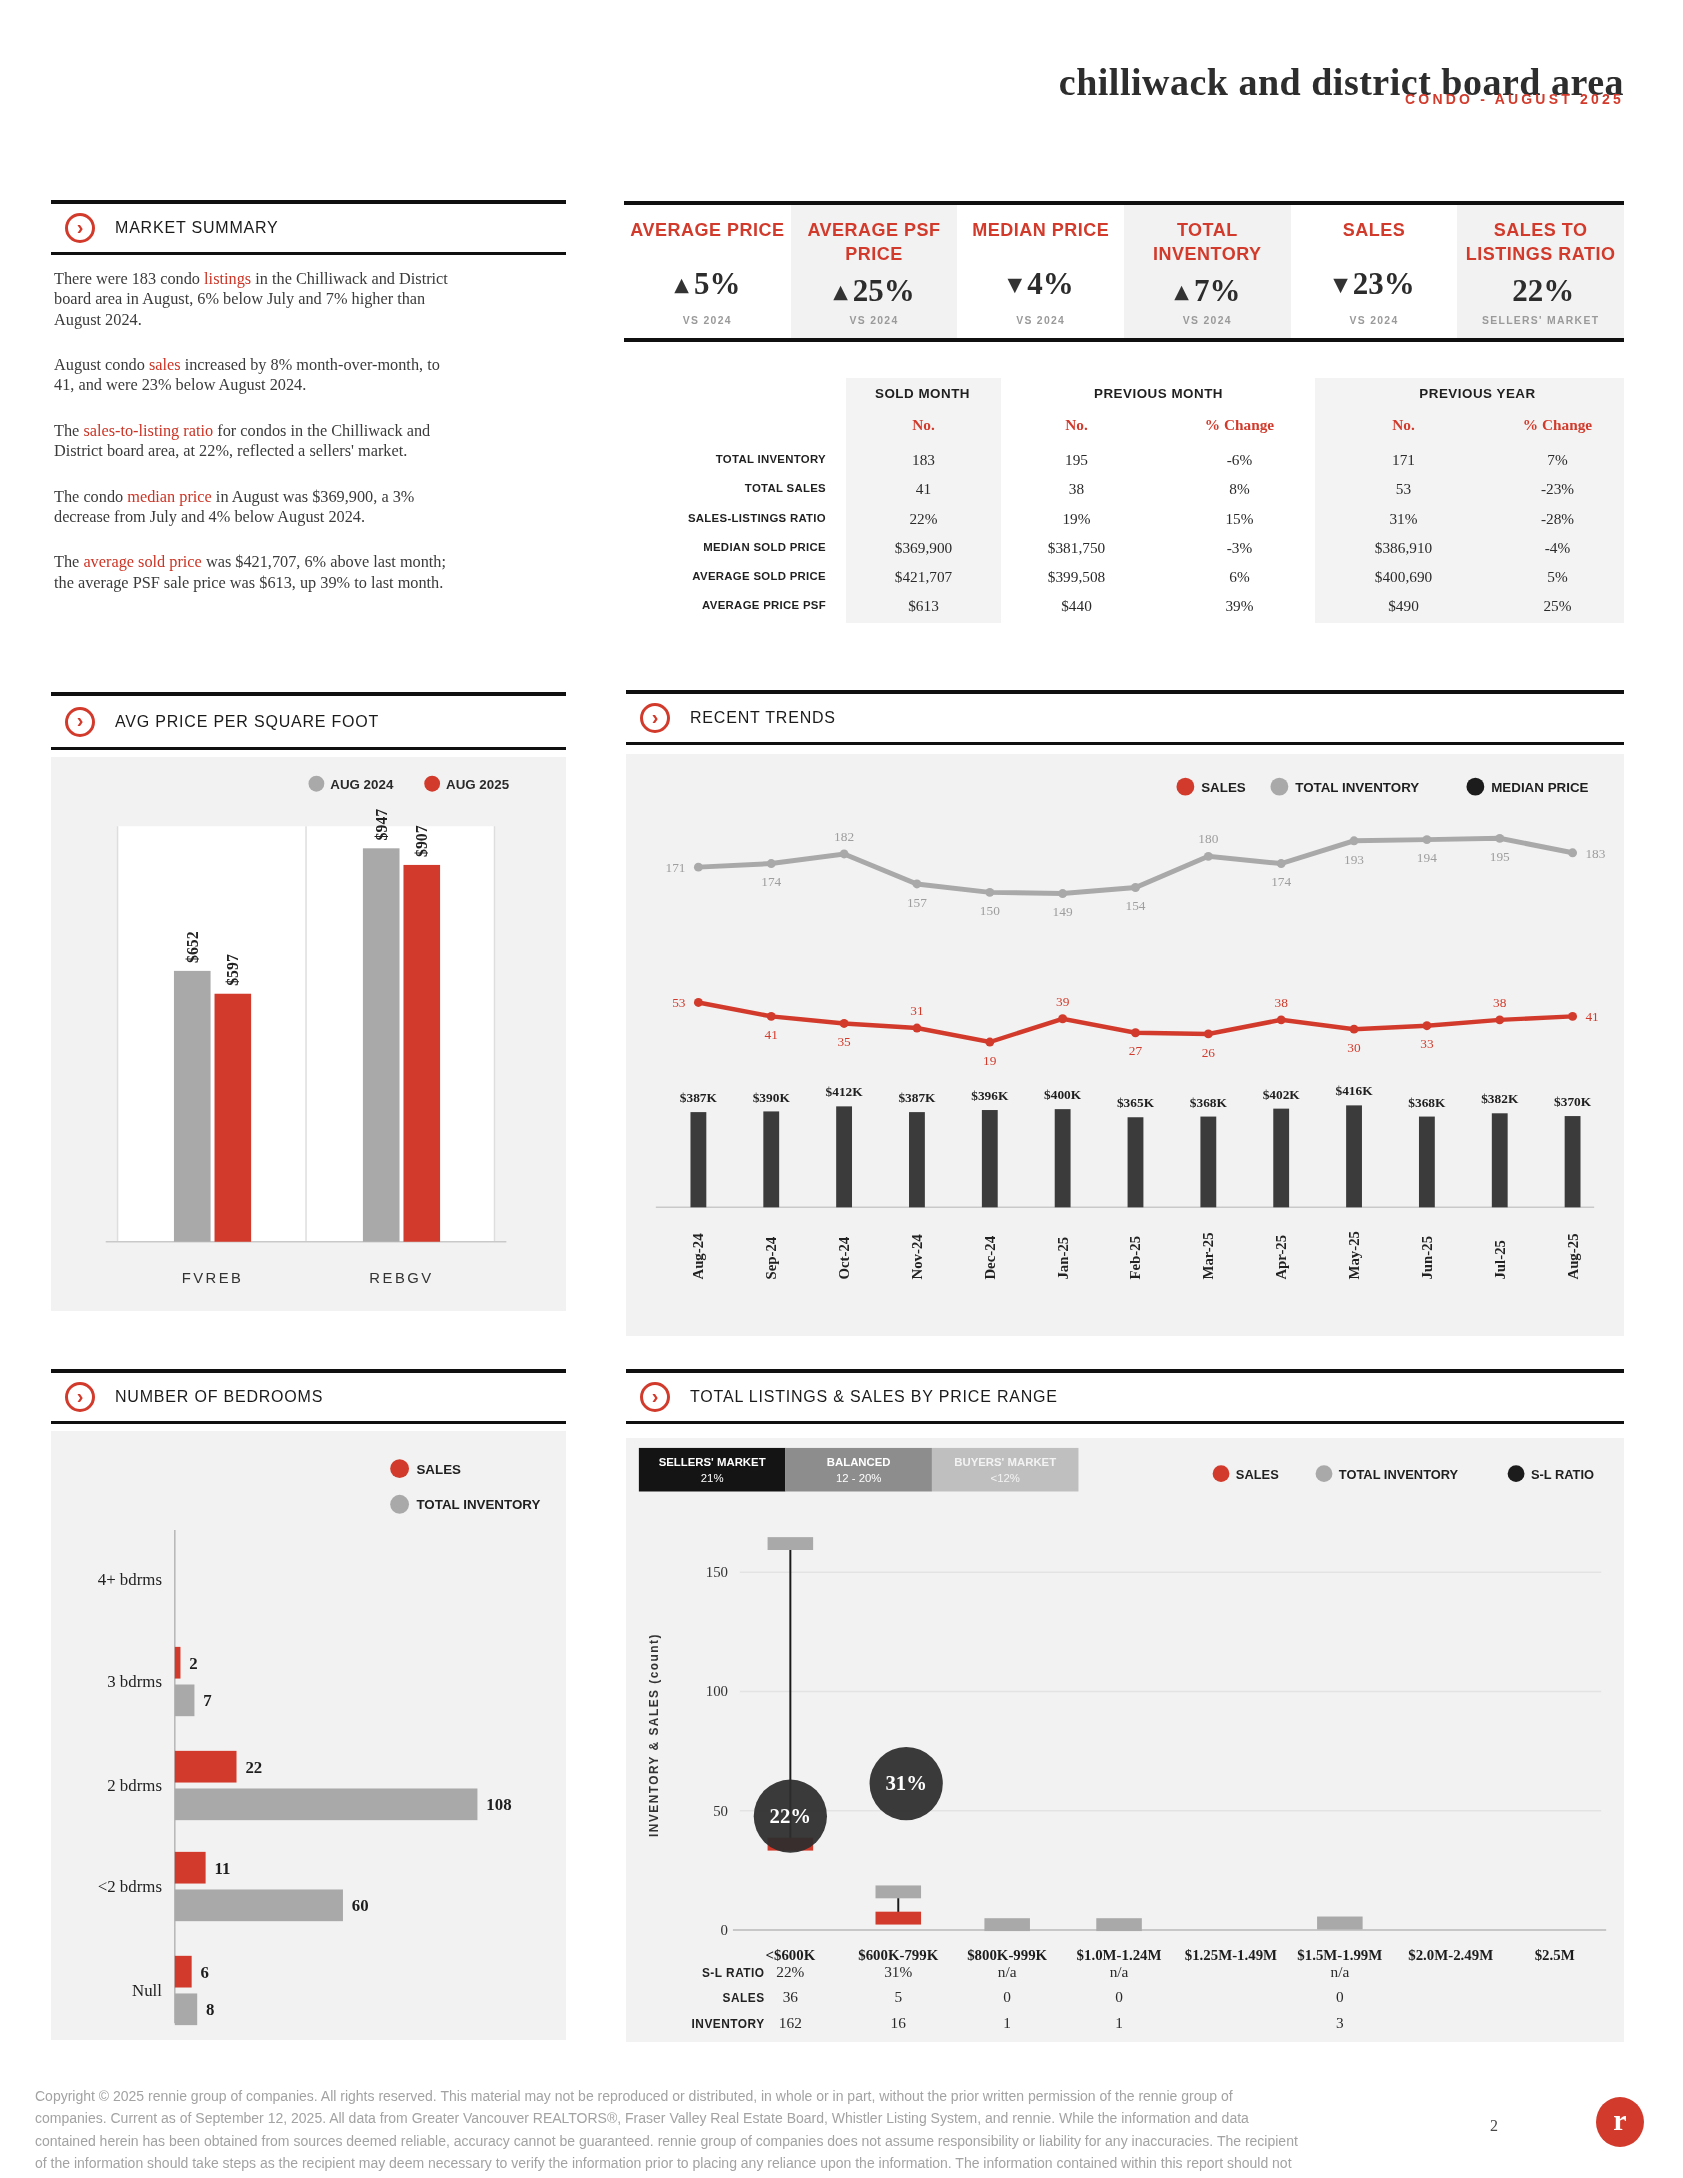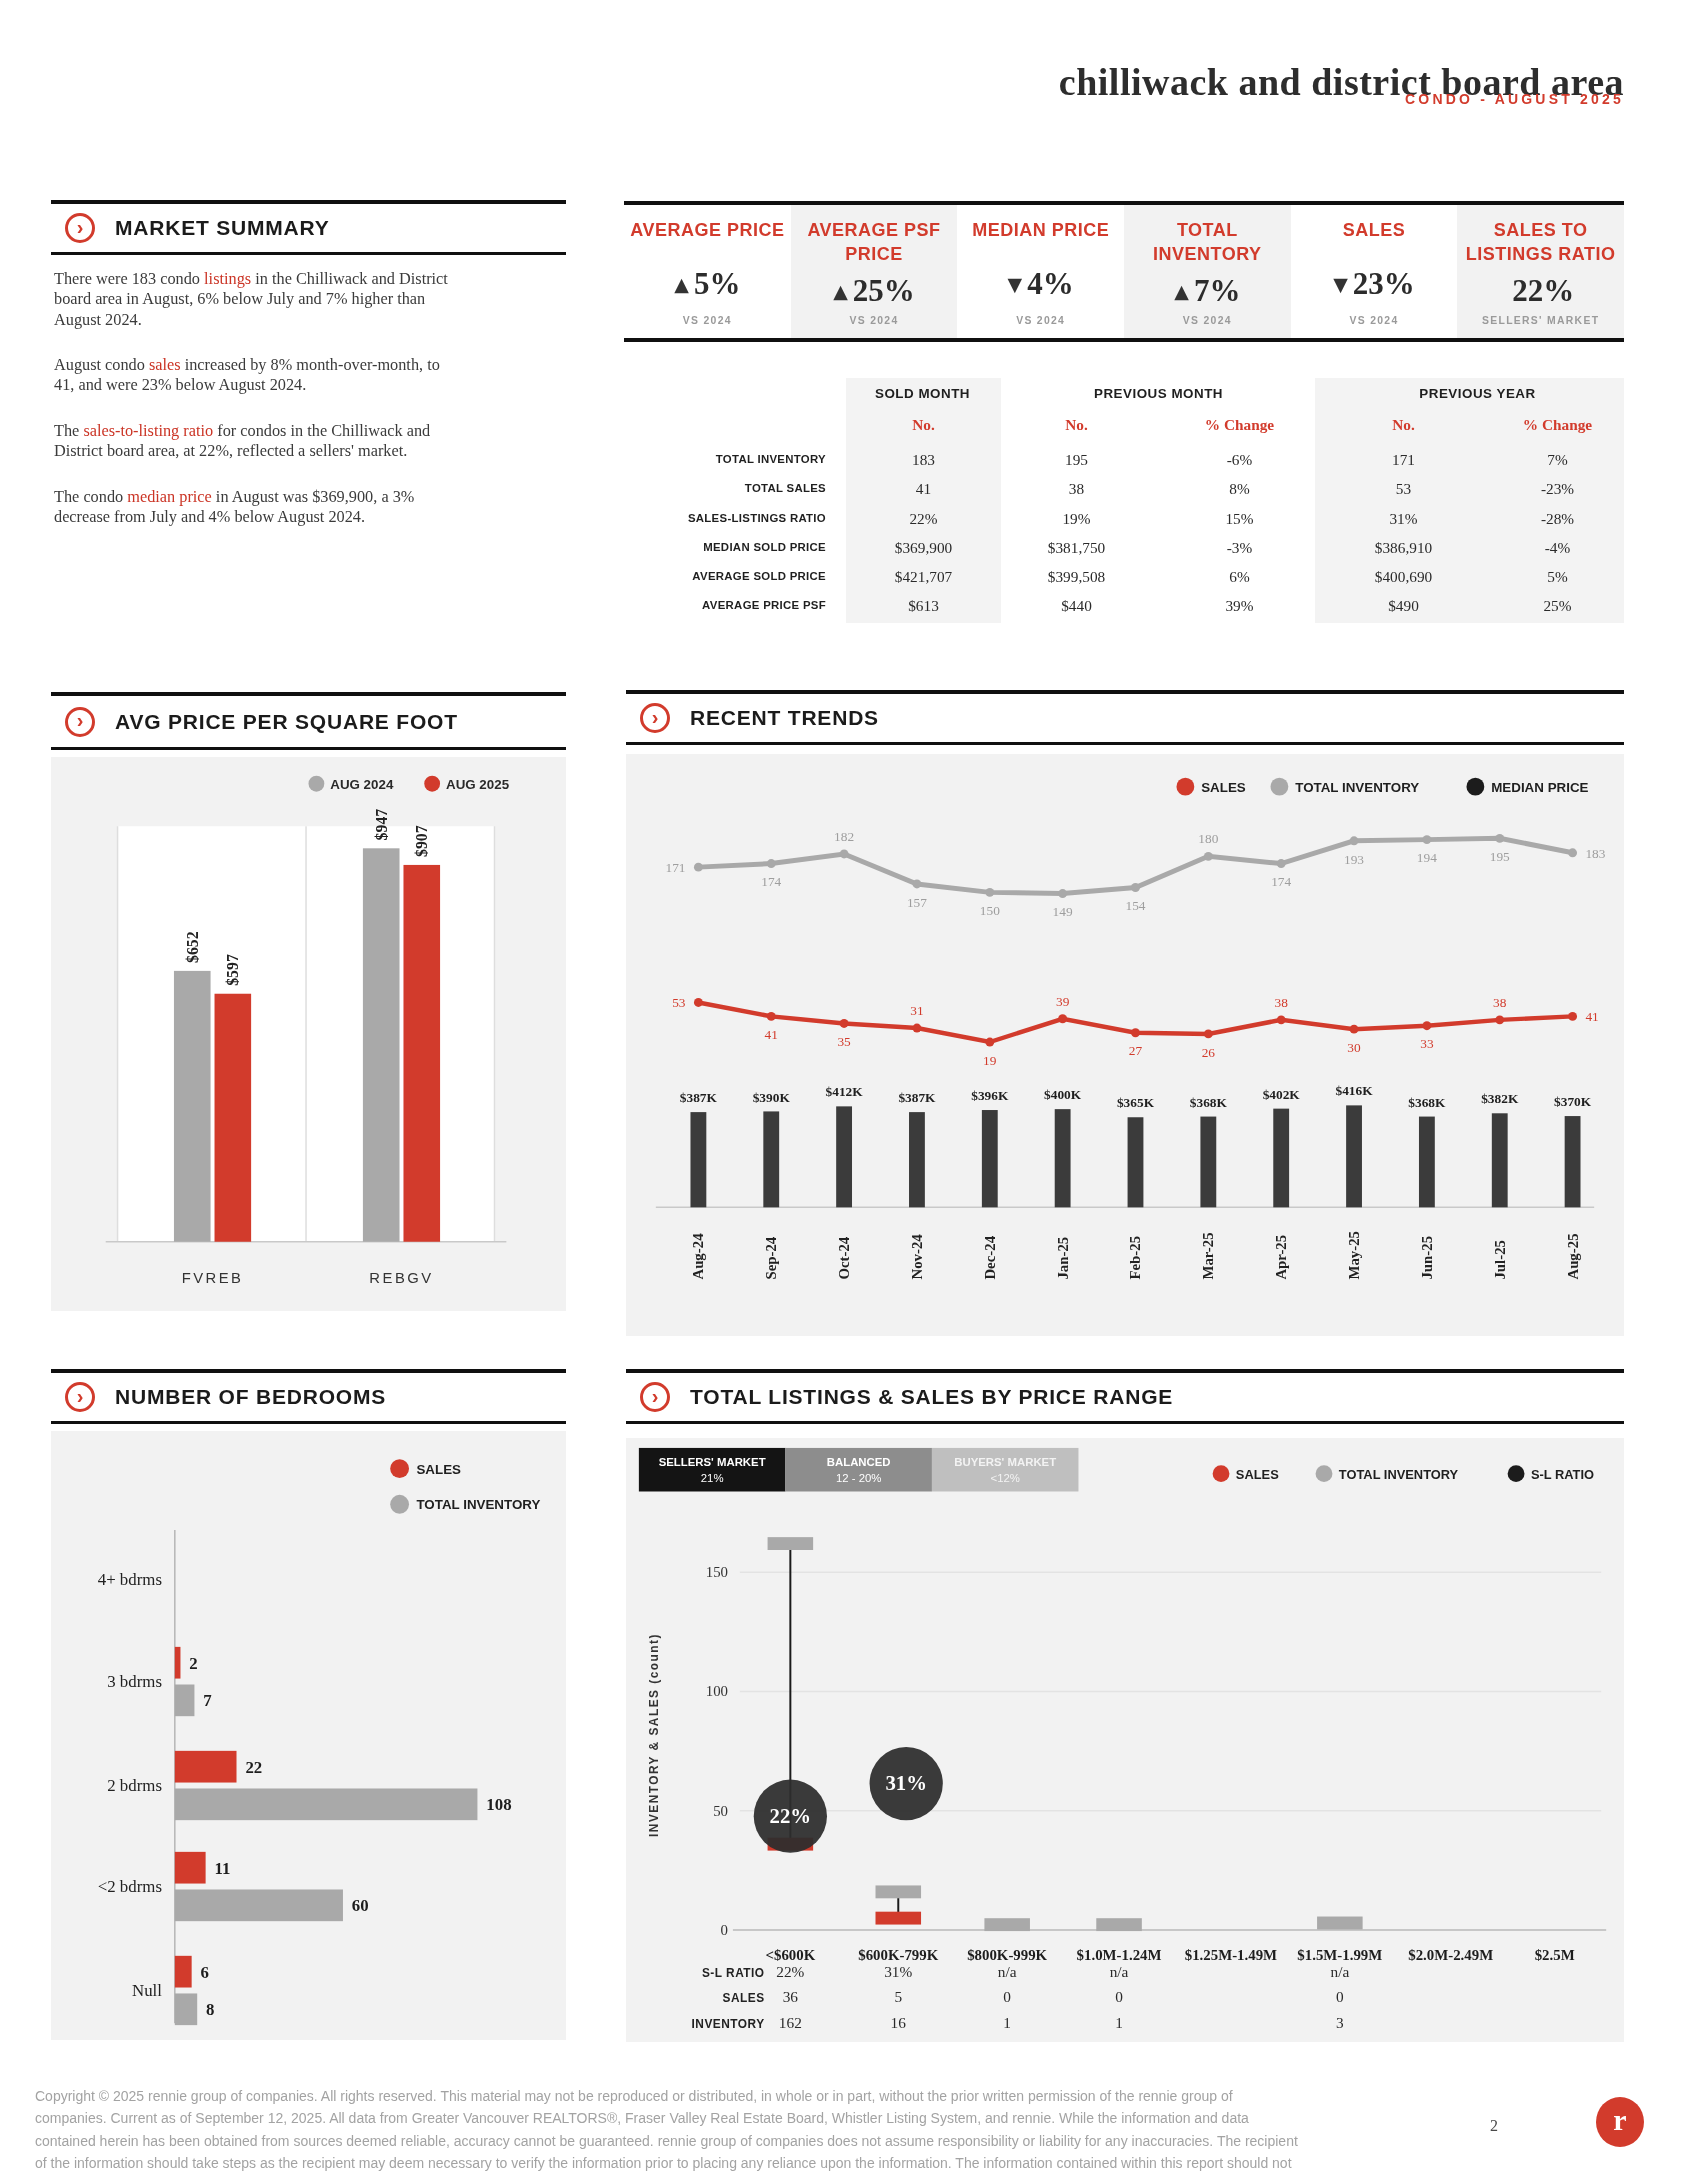--- a/index.html
+++ b/index.html
@@ -25,21 +25,21 @@
   .sec {
     position:absolute; border-top:4px solid #101010; border-bottom:3px solid #101010;
     display:flex; align-items:center; gap:20px; padding-left:14px; background:#fff;
   }
   .sec-icon {
     width:30px; height:30px; border:3px solid #d23b2c; border-radius:50%;
     color:#d23b2c; font-weight:bold; font-size:20px; line-height:1;
     display:flex; align-items:center; justify-content:center; padding-bottom:3px;
     flex:0 0 auto;
   }
-  .sec-label { font-size:21px; font-weight:bold; letter-spacing:0.8px; color:#1b1b1b; }
+  .sec-label { font-size:16px; font-weight:normal; letter-spacing:0.8px; color:#1b1b1b; }
 
   
   .summary { position:absolute; left:54px; top:269px; width:400px; }
   .summary p {
     font-family:"Liberation Serif", serif; font-size:16.3px; line-height:1.25;
     color:#3b3b3b; margin-bottom:25px;
   }
   .summary .red { color:#cb3425; }
 
   
@@ -110,20 +110,21 @@
   <div class="sec" style="left:51px; top:200px; width:515px; height:55px;">
     <span class="sec-icon">›</span>
     <span class="sec-label">MARKET SUMMARY</span>
   </div>
 
   <div class="summary">
     <p><span>There were 183 condo </span><span class="red">listings</span><span> in the Chilliwack and District board area in August, 6% below July and 7% higher than August 2024.</span></p>
     <p><span>August condo </span><span class="red">sales</span><span> increased by 8% month-over-month, to 41, and were 23% below August 2024.</span></p>
     <p><span>The </span><span class="red">sales-to-listing ratio</span><span> for condos in the Chilliwack and District board area, at 22%, reflected a sellers' market.</span></p>
     <p><span>The condo </span><span class="red">median price</span><span> in August was $369,900, a 3% decrease from July and 4% below August 2024.</span></p>
+    <p><span>The </span><span class="red">average sold price</span><span> was $421,707, 6% above last month; the average PSF sale price was $613, up 39% to last month.</span></p>
   </div>
 
   <div class="kpi-row">
     <div class="kpi">
       <div class="kpi-label">AVERAGE PRICE</div>
       <div class="kpi-value"><span class="kpi-arrow">▲</span><span>5%</span></div>
       <div class="kpi-sub">VS 2024</div>
     </div>
     <div class="kpi shaded">
       <div class="kpi-label">AVERAGE PSF PRICE</div>

